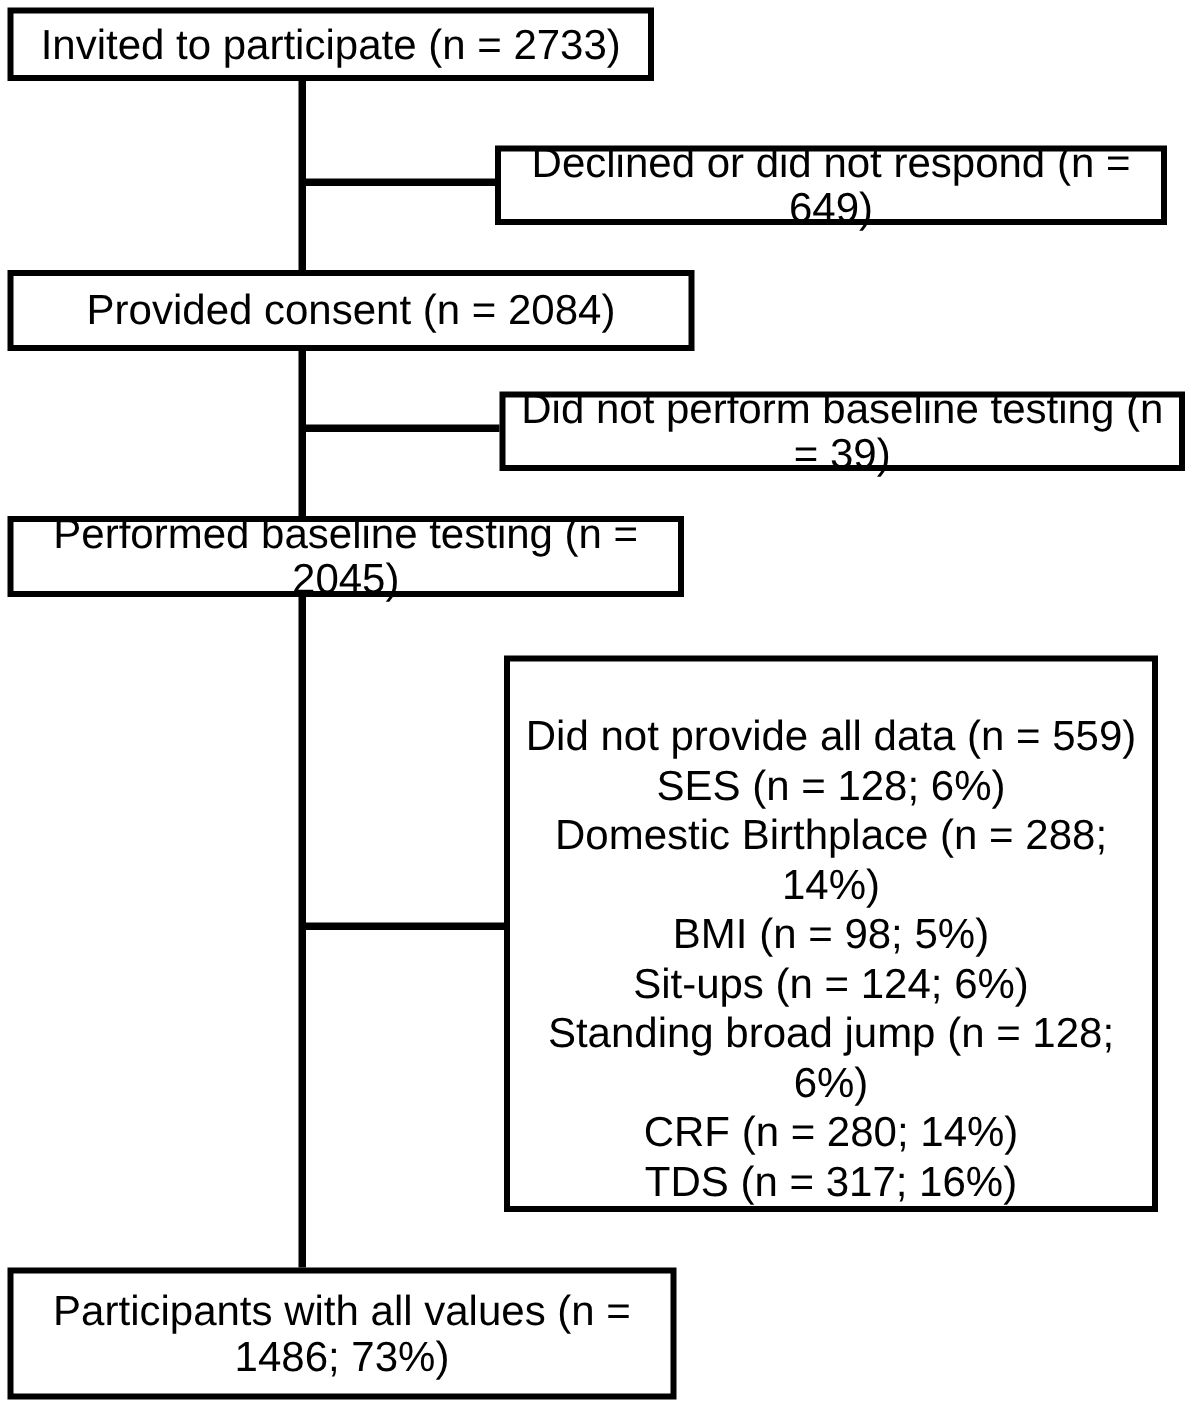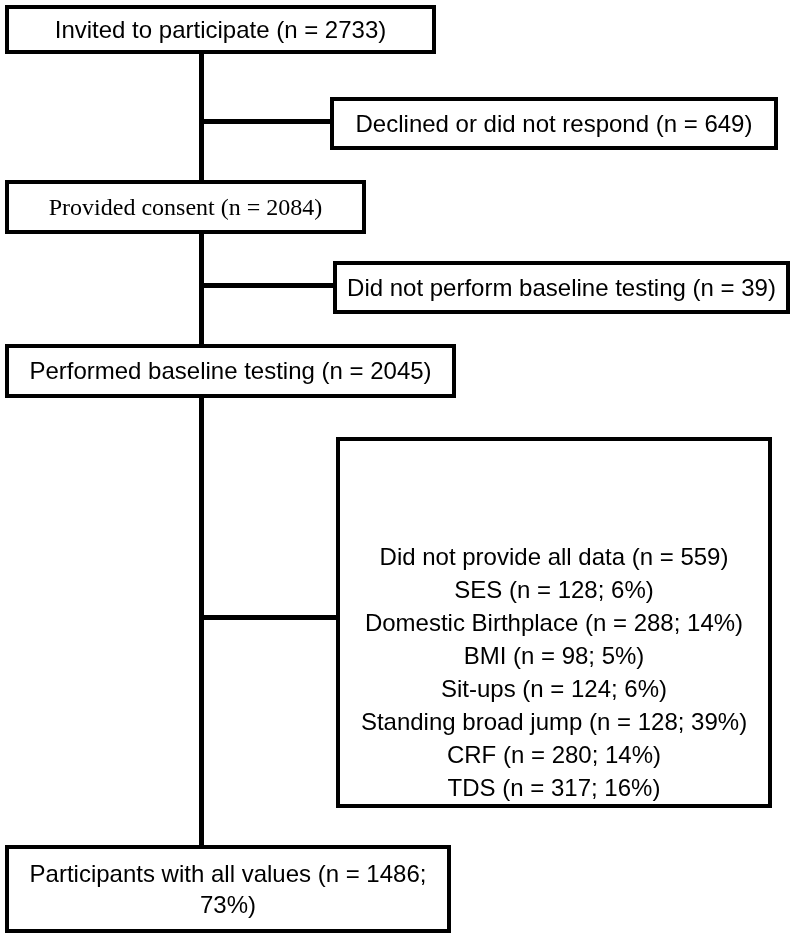--- a/index.html
+++ b/index.html
@@ -18,38 +18,38 @@
   }
   .box {
     position: absolute;
     box-sizing: border-box;
     border: 4px solid #000000;
     background: #ffffff;
     display: flex;
     align-items: center;
     justify-content: center;
     text-align: center;
-    font-size: 24px;
+    font-size: 28px;
     line-height: 30px;
     z-index: 2;
   }
   .box span { display: block; }
   .line {
     position: absolute;
     background: #000000;
     z-index: 1;
   }
   .v-trunk   { left: 199px; top: 52px;  width: 5px;   height: 794px; }
   .h-conn1   { left: 202px; top: 119px; width: 130px; height: 5px; }
   .h-conn2   { left: 202px; top: 283px; width: 133px; height: 5px; }
   .h-conn3   { left: 202px; top: 615px; width: 136px; height: 5px; }
 
   .b-invited    { left: 5px;   top: 5px;   width: 431px; height: 49px; }
   .b-declined   { left: 330px; top: 97px;  width: 448px; height: 53px; }
-  .b-consent    { left: 5px;   top: 180px; width: 361px; height: 54px; font-family: Liberation Serif, serif; }
+  .b-consent    { left: 5px;   top: 180px; width: 458px; height: 54px; }
   .b-nobaseline { left: 333px; top: 261px; width: 457px; height: 53px; }
   .b-baseline   { left: 5px;   top: 344px; width: 451px; height: 54px; }
   .b-missing {
     left: 336px; top: 437px; width: 436px; height: 371px;
     flex-direction: column;
     line-height: 33px;
     justify-content: flex-end;
   }
   .b-missing .mline { width: 100%; }
   .b-complete {
@@ -87,21 +87,21 @@
   <div class="box b-baseline">
     <span>Performed baseline testing (n = 2045)</span>
   </div>
 
   <div class="box b-missing">
     <div class="mline">Did not provide all data (n = 559)</div>
     <div class="mline">SES (n = 128; 6%)</div>
     <div class="mline">Domestic Birthplace (n = 288; 14%)</div>
     <div class="mline">BMI (n = 98; 5%)</div>
     <div class="mline">Sit-ups (n = 124; 6%)</div>
-    <div class="mline">Standing broad jump (n = 128; 39%)</div>
+    <div class="mline">Standing broad jump (n = 128; 6%)</div>
     <div class="mline">CRF (n = 280; 14%)</div>
     <div class="mline">TDS (n = 317; 16%)</div>
   </div>
 
   <div class="box b-complete">
     <span>Participants with all values (n = 1486; 73%)</span>
   </div>
 
 </div>
 

